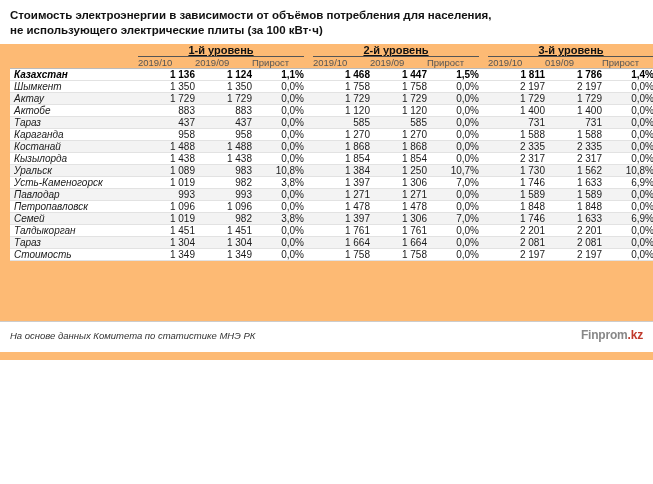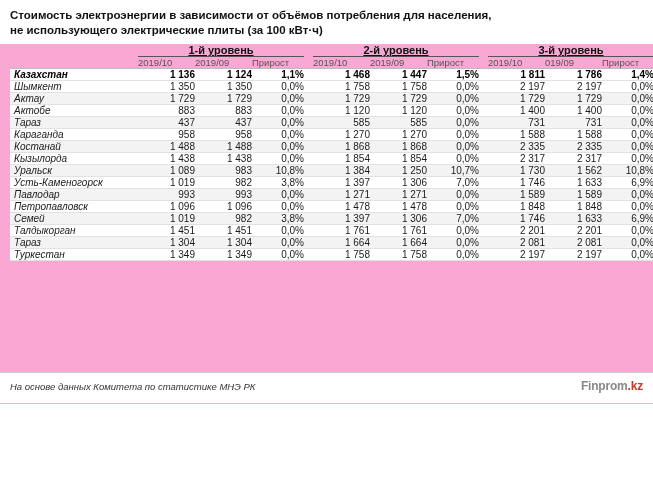--- a/index.html
+++ b/index.html
@@ -9,23 +9,23 @@
   }
   body {
     width: 653px;
     height: 484px;
     font-family: "Liberation Sans", sans-serif;
     color: #1a1a1a;
     overflow: hidden;
   }
   .page {
     width: 653px;
-    height: 404px;
+    height: 360px;
     position: relative;
-    background: #f9a8d4;
+    background: #fdba74;
     box-sizing: border-box;
   }
   .title-block {
     padding: 8px 10px 6px 10px;
     background: #ffffff;
   }
   .title-line {
     font-size: 11.5px;
     font-weight: bold;
     line-height: 15px;
@@ -96,21 +96,21 @@
   tbody tr:nth-child(even) td {
     background: #ffffff;
   }
   tbody tr.total td {
     background: #ffffff;
   }
   .footer {
     position: absolute;
     left: 0;
     right: 0;
-    bottom: 1px;
+    bottom: 8px;
     height: 30px;
     border-top: 1px solid #cccccc;
     background: #ffffff;
   }
   .footer-note {
     position: absolute;
     left: 10px;
     top: 8px;
     font-size: 9.5px;
     font-style: italic;
@@ -388,21 +388,21 @@
           <td class="gap"></td>
           <td>1 664</td>
           <td>1 664</td>
           <td>0,0%</td>
           <td class="gap"></td>
           <td>2 081</td>
           <td>2 081</td>
           <td>0,0%</td>
         </tr>
         <tr>
-          <td class="namecol">Туркестан</td>
+          <td class="namecol">Стоимость</td>
           <td>1 349</td>
           <td>1 349</td>
           <td>0,0%</td>
           <td class="gap"></td>
           <td>1 758</td>
           <td>1 758</td>
           <td>0,0%</td>
           <td class="gap"></td>
           <td>2 197</td>
           <td>2 197</td>

